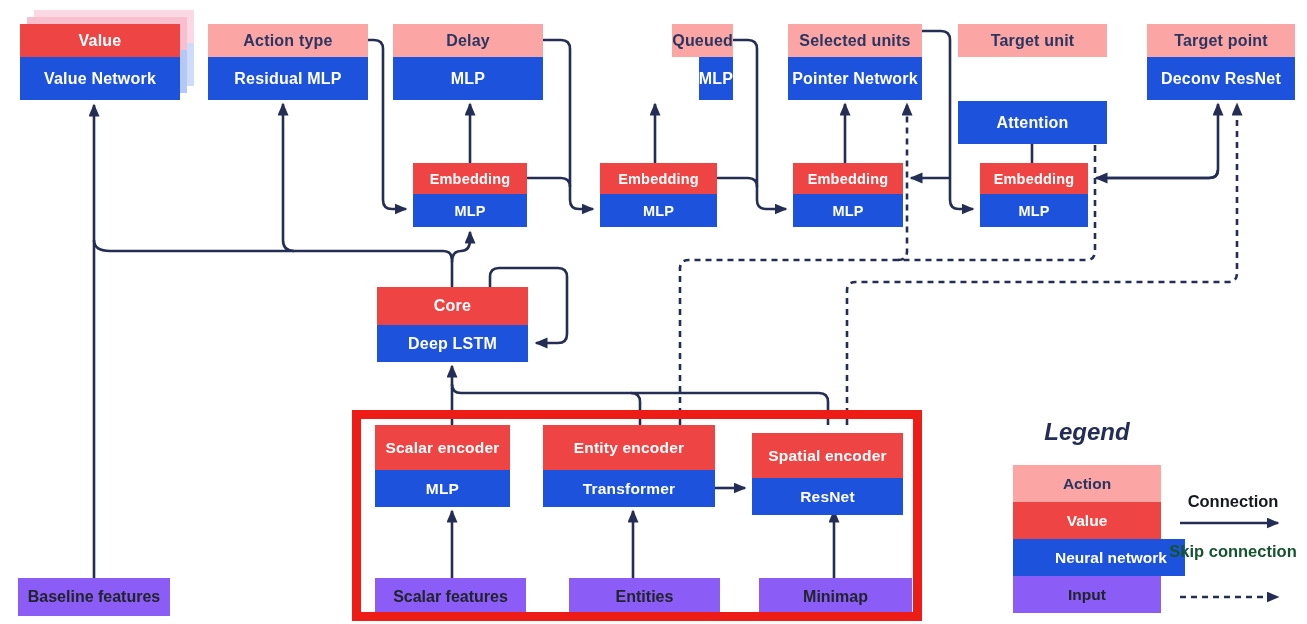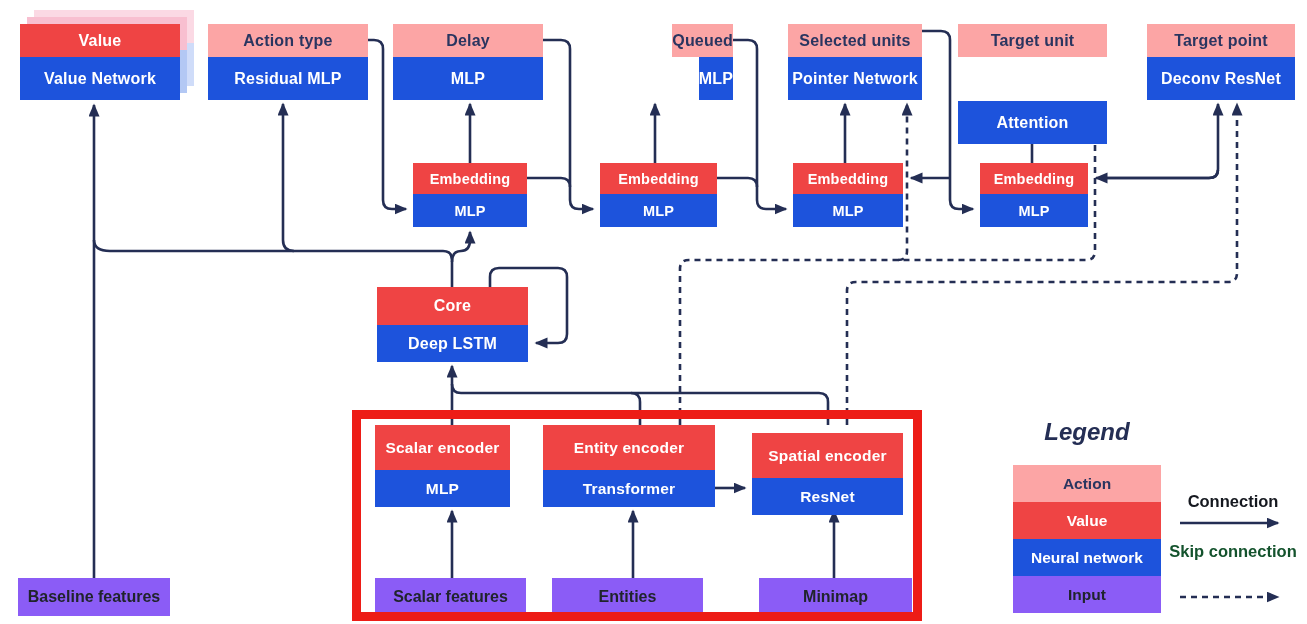--- a/index.html
+++ b/index.html
@@ -44,33 +44,33 @@
   .enc .a{height:45px;}
   .enc .n{height:37px;}
   #b-scalar-encoder{left:375px;top:425px;width:135px;}
   #b-entity-encoder{left:543px;top:425px;width:172px;}
   #b-spatial-encoder{left:752px;top:425px;width:151px;margin-top:8px;}
   
   .inp{position:absolute;z-index:2;height:38px;display:flex;align-items:center;
        justify-content:center;font-size:16px;font-weight:600;}
   #i-baseline{left:18px;top:578px;width:152px;}
   #i-scalar{left:375px;top:578px;width:151px;}
-  #i-entities{left:552px;top:578px;width:151px;}
+  #i-entities{left:569px;top:578px;width:151px;}
   #i-minimap{left:759px;top:578px;width:153px;}
   
   #highlight-box{position:absolute;left:352px;top:410px;width:570px;height:211px;
        border:9px solid #ED1C16;box-sizing:border-box;z-index:3;pointer-events:none;}
   
   #legend-title{position:absolute;left:1013px;top:418px;width:148px;text-align:center;
        font-size:24px;font-weight:600;color:#242E54;z-index:2;font-style:italic;}
   .lg{position:absolute;left:1013px;width:148px;height:37px;z-index:2;display:flex;
       align-items:center;justify-content:center;font-size:15.5px;font-weight:600;}
   #lg-action{top:465px;}
   #lg-output{top:502px;}
-  #lg-network{top:539px;}
+  #lg-network{top:539px;padding-left:24px;}
   #lg-input{top:576px;}
   #lg-conn-label{position:absolute;left:1168px;top:492px;width:130px;text-align:center;
       font-size:16.5px;font-weight:600;color:#15181F;z-index:2;}
   #lg-skip-label{position:absolute;left:1168px;top:541px;width:130px;text-align:center;
       font-size:16.5px;font-weight:600;color:#14532d;line-height:20px;z-index:2;}
 </style>
 </head>
 <body>
 
 <div id="stage">

